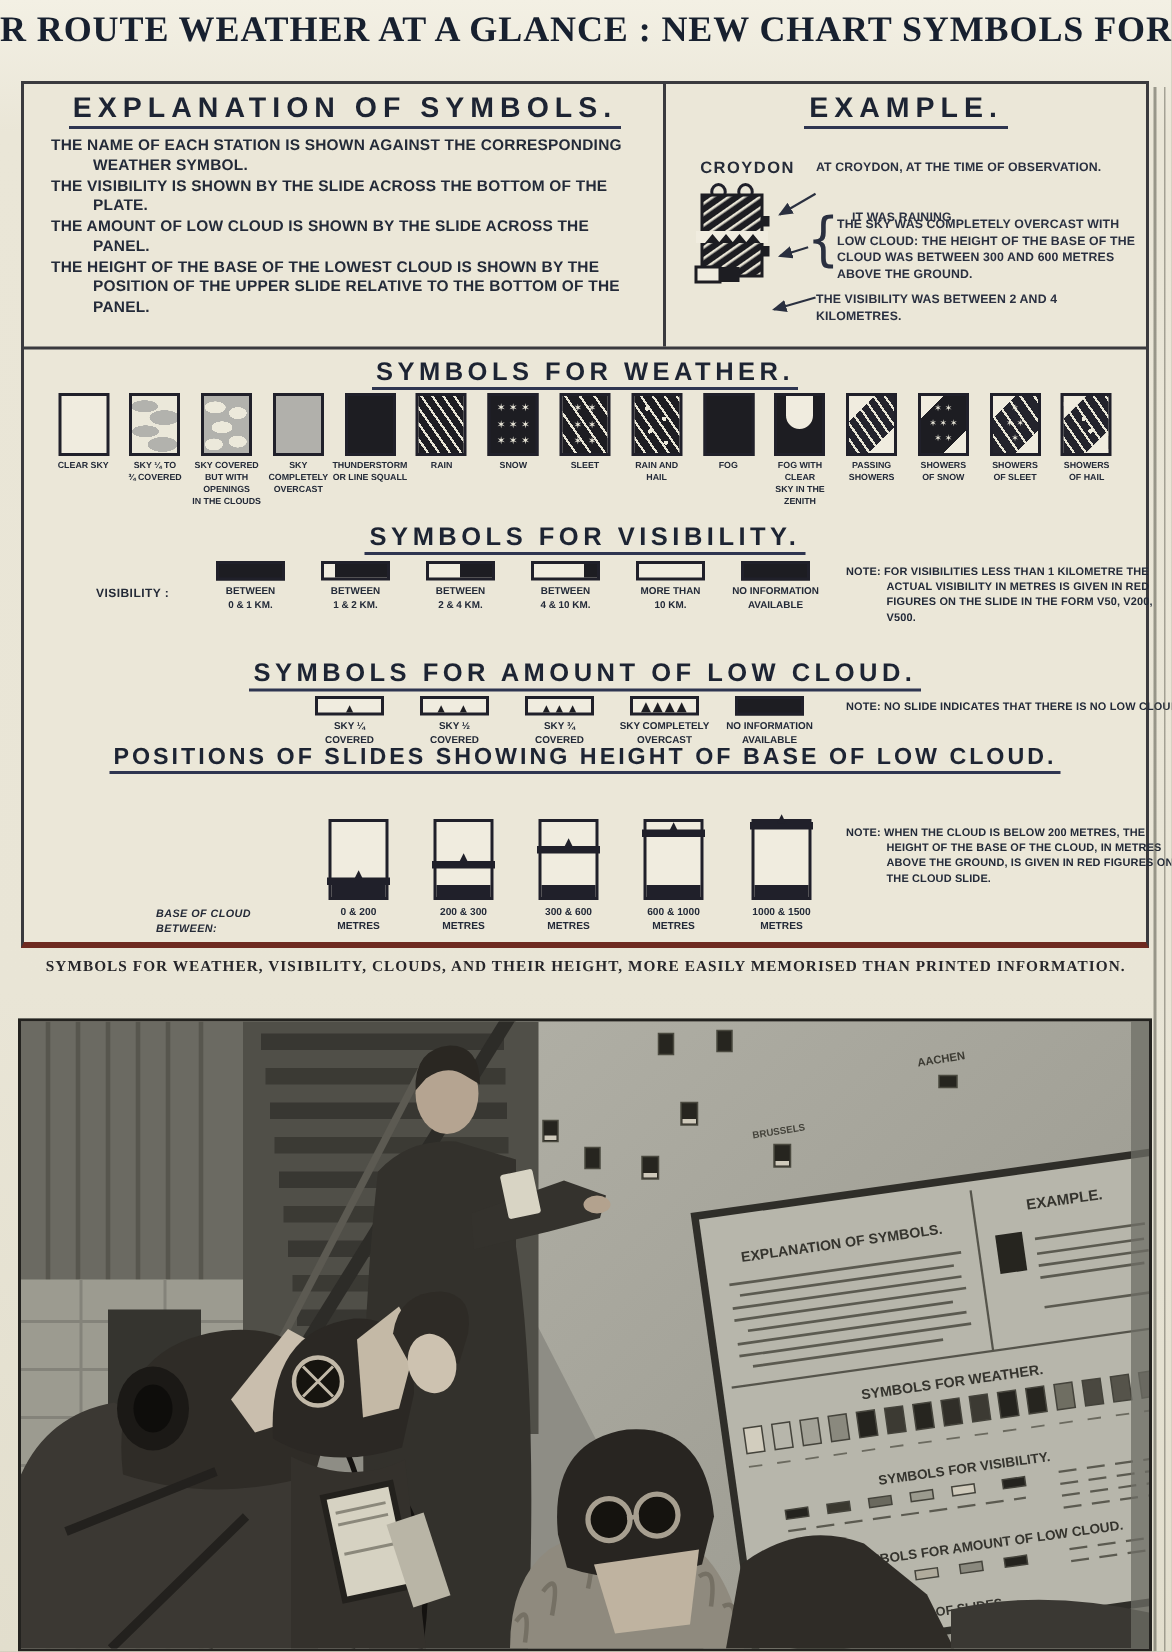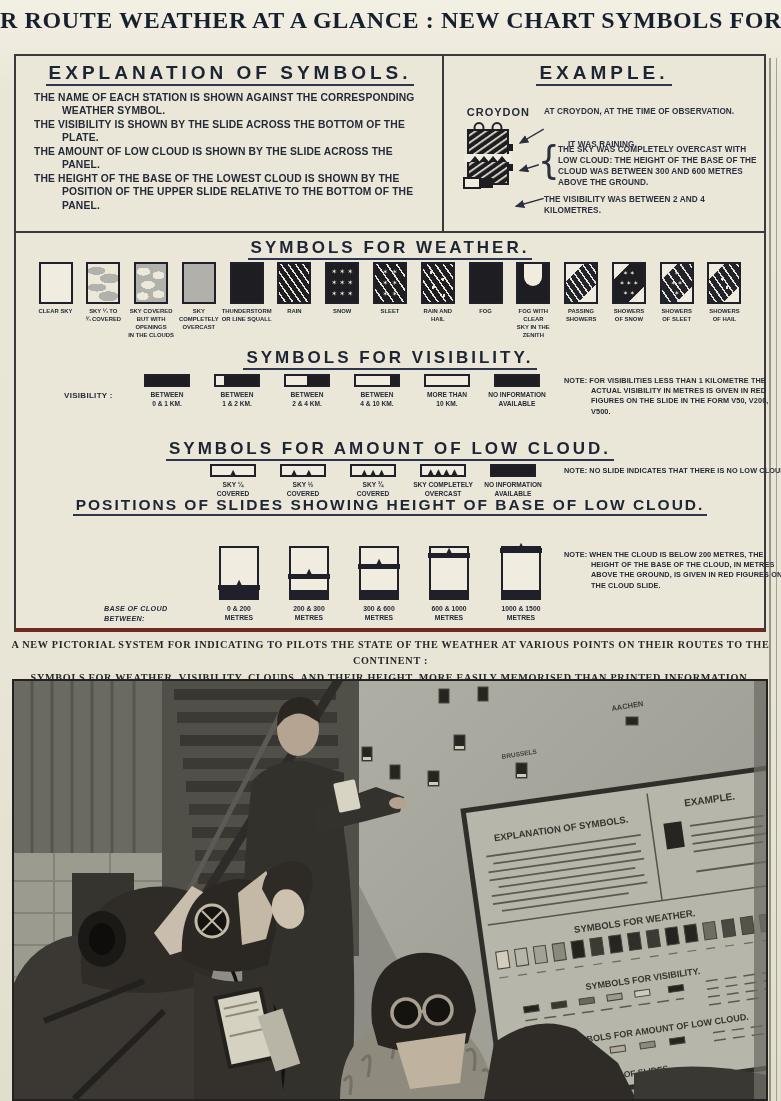--- a/index.html
+++ b/index.html
@@ -365,21 +365,20 @@
             <div class="band"></div>
           </div>
           <div class="slabel" style="font-size:6.8px">1000 &amp; 1500
 METRES</div>
         </div>
       <div class="note" style="left:548px;top:4px;width:200px;">NOTE: WHEN THE CLOUD IS BELOW 200 METRES, THE HEIGHT OF THE BASE OF THE CLOUD, IN METRES ABOVE THE GROUND, IS GIVEN IN RED FIGURES ON THE CLOUD SLIDE.</div>
     </div>
   </div>
 
   <div class="caption">
-    <div>A NEW PICTORIAL SYSTEM FOR INDICATING TO PILOTS THE STATE OF THE WEATHER AT VARIOUS POINTS ON THEIR ROUTES TO THE CONTINENT :</div>
     <div>SYMBOLS FOR WEATHER, VISIBILITY, CLOUDS, AND THEIR HEIGHT, MORE EASILY MEMORISED THAN PRINTED INFORMATION.</div>
   </div>
 
   <div class="photo">
     <svg viewBox="0 0 752 418" preserveAspectRatio="none">
       <defs>
         <linearGradient id="boardG" x1="0" y1="0" x2="1" y2="1">
           <stop offset="0" stop-color="#b0afa5"></stop>
             <stop offset="1" stop-color="#97968c"></stop>
         </linearGradient>

